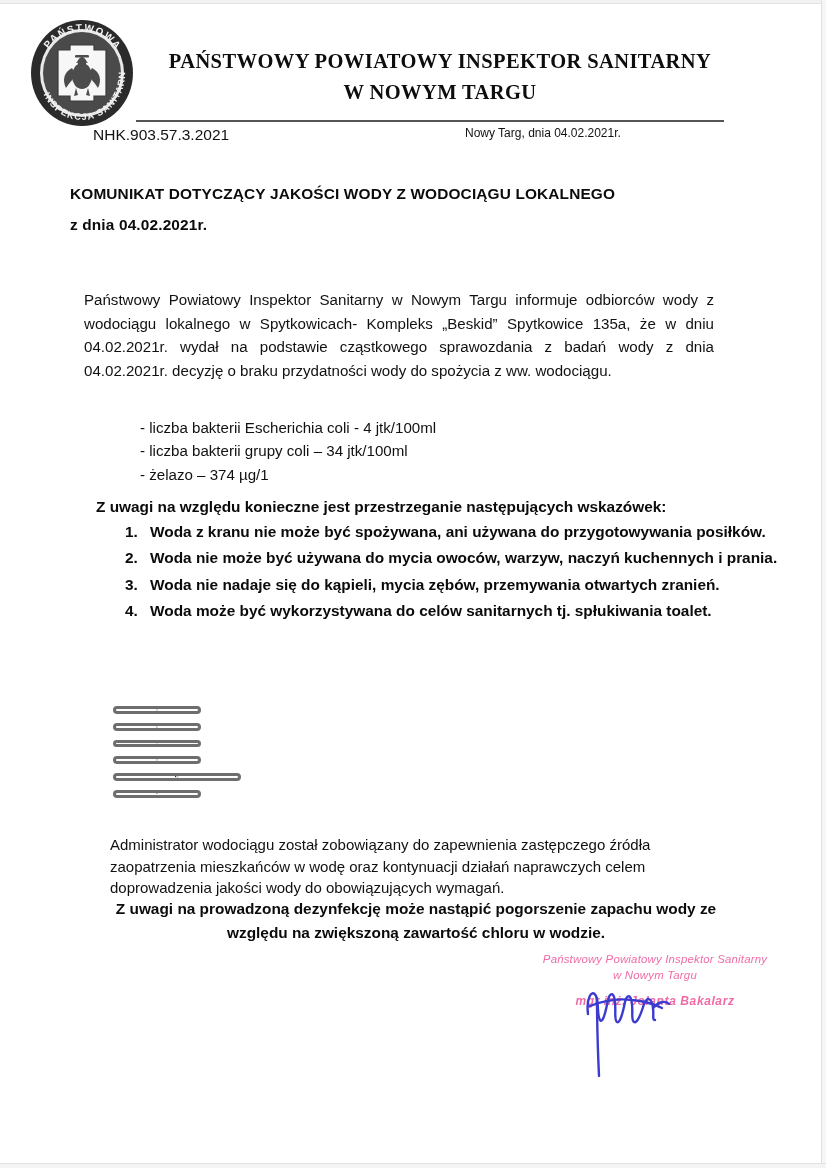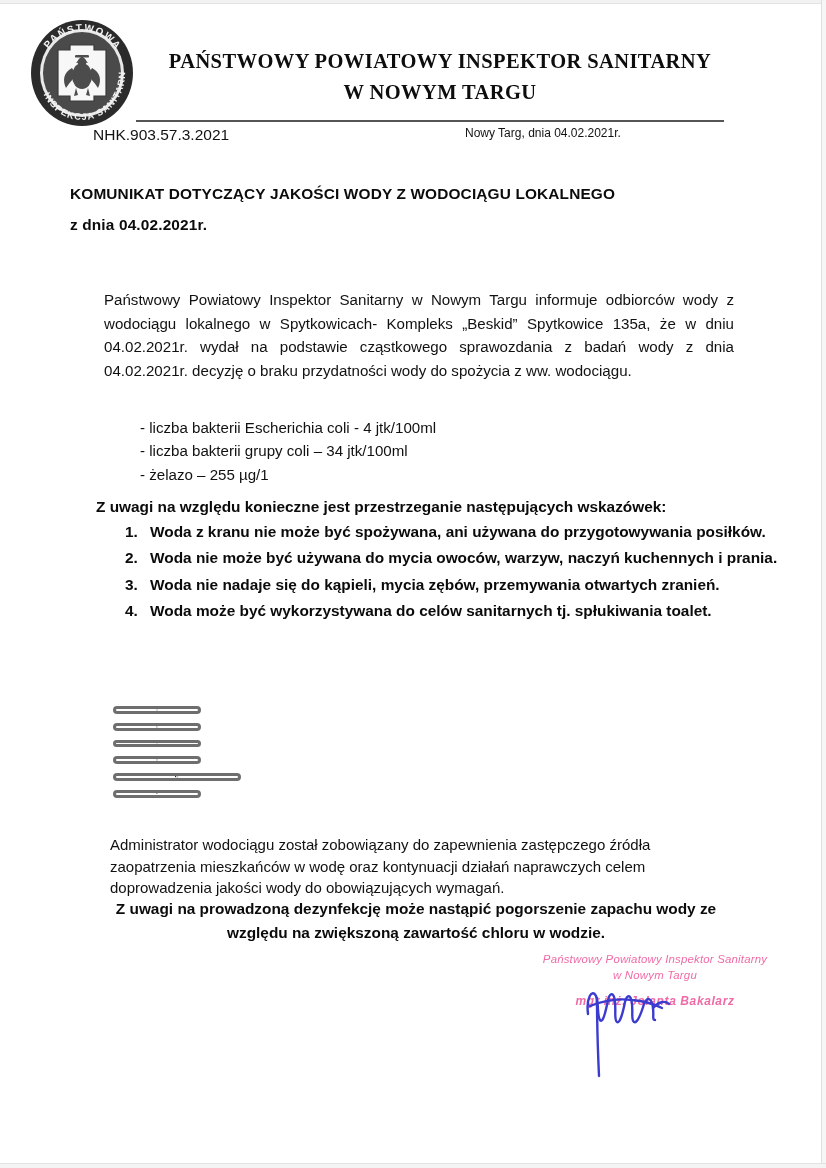--- a/index.html
+++ b/index.html
@@ -95,21 +95,21 @@
     font-weight: bold;
     font-size: 15.4px;
     line-height: 31px;
     letter-spacing: 0.15px;
     color: #0b0b0b;
   }
 
   
   .body-para {
     position: absolute;
-    left: 104px;
+    left: 84px;
     width: 630px;
     font-size: 15.1px;
     line-height: 23.6px;
     text-align: justify;
     text-justify: inter-word;
     color: #111;
   }
   #para-main { top: 288px; }
   #para-lab  { top: 375px; text-align: left; }
 
@@ -284,21 +284,21 @@
   <div class="doc-title">
     <div>KOMUNIKAT DOTYCZĄCY JAKOŚCI WODY Z WODOCIĄGU LOKALNEGO</div>
     <div>z dnia  04.02.2021r.</div>
   </div>
 
   <div class="body-para" id="para-main">Państwowy Powiatowy Inspektor Sanitarny w Nowym Targu informuje odbiorców wody z wodociągu lokalnego w Spytkowicach- Kompleks „Beskid” Spytkowice 135a, że w dniu 04.02.2021r. wydał na podstawie cząstkowego sprawozdania z badań wody z dnia 04.02.2021r. decyzję o braku przydatności wody do spożycia z ww. wodociągu.</div>
 
   <div class="param-list">
     <div>- liczba bakterii Escherichia coli - 4 jtk/100ml</div>
     <div>- liczba bakterii grupy coli – 34 jtk/100ml</div>
-    <div>- żelazo – 255 µg/1</div>
+    <div>- żelazo – 374 µg/1</div>
   </div>
 
   <div class="guide-head">Z uwagi na względu konieczne jest przestrzeganie następujących wskazówek:</div>
   <ol class="guide-list">
     <li>Woda z kranu nie może być spożywana, ani używana do przygotowywania posiłków.</li>
     <li>Woda nie może być używana do mycia owoców, warzyw, naczyń kuchennych i prania.</li>
     <li>Woda nie nadaje się do kąpieli, mycia zębów, przemywania otwartych zranień.</li>
     <li>Woda może być wykorzystywana do celów sanitarnych tj. spłukiwania toalet.</li>
   </ol>
 

